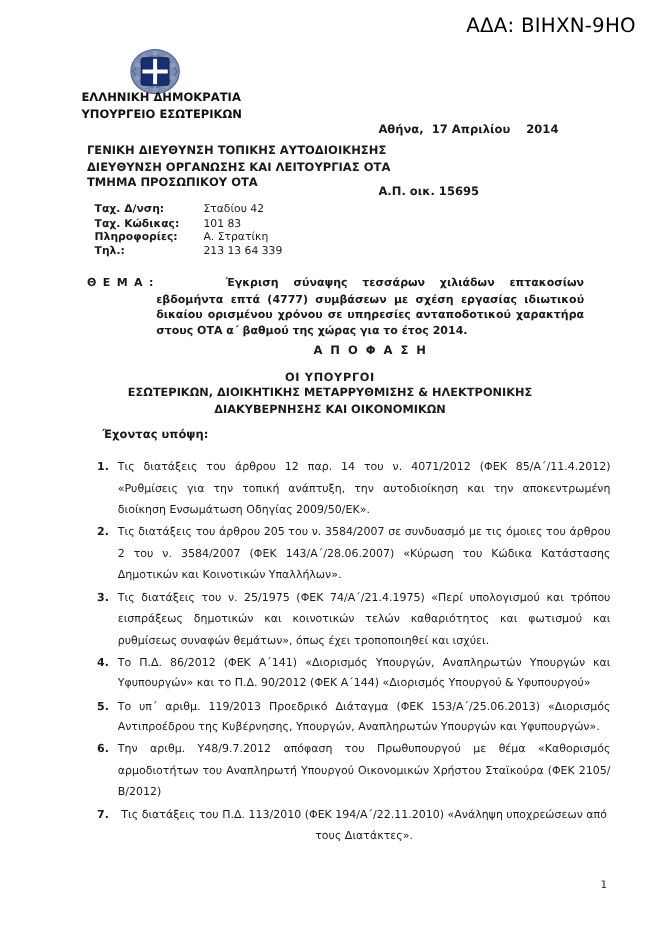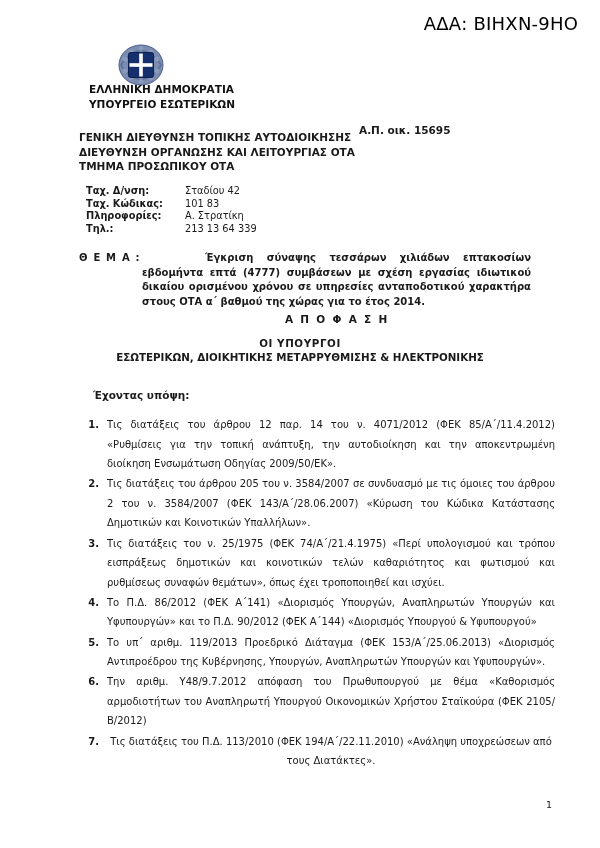--- a/index.html
+++ b/index.html
@@ -42,21 +42,21 @@
     left: 118px;
     width: 46px;
     height: 46px;
   }
   .emblem-wrap svg { display: block; }
 
   
   .hdr {
     position: absolute;
     top: 82px;
-    left: 89px;
+    left: 74px;
     width: 470px;
   }
   .hdr-row {
     display: flex;
     justify-content: flex-start;
     align-items: flex-start;
   }
   .hdr-left {
     width: 260px;
     font-weight: bold;
@@ -229,20 +229,21 @@
     </svg>
   </div>
 
   <div class="hdr">
     <div class="hdr-row">
       <div class="hdr-left">
         <div>ΕΛΛΗΝΙΚΗ ΔΗΜΟΚΡΑΤΙΑ</div>
         <div>ΥΠΟΥΡΓΕΙΟ ΕΣΩΤΕΡΙΚΩΝ</div>
       </div>
       <div class="hdr-right">
+        <div>Αθήνα,  17 Απριλίου    2014</div>
         <div class="ap">Α.Π. οικ. 15695</div>
       </div>
     </div>
   </div>
 
   <div class="dept">
     <div>ΓΕΝΙΚΗ ΔΙΕΥΘΥΝΣΗ ΤΟΠΙΚΗΣ ΑΥΤΟΔΙΟΙΚΗΣΗΣ</div>
     <div>ΔΙΕΥΘΥΝΣΗ ΟΡΓΑΝΩΣΗΣ ΚΑΙ ΛΕΙΤΟΥΡΓΙΑΣ ΟΤΑ</div>
     <div>ΤΜΗΜΑ ΠΡΟΣΩΠΙΚΟΥ ΟΤΑ</div>
   </div>
@@ -273,20 +274,21 @@
   <div class="thema">
     <span class="tlabel">Θ Ε Μ Α :</span>
     <span class="tbody">Έγκριση σύναψης τεσσάρων χιλιάδων επτακοσίων εβδομήντα επτά (4777) συμβάσεων με σχέση εργασίας ιδιωτικού δικαίου ορισμένου χρόνου σε υπηρεσίες ανταποδοτικού χαρακτήρα στους ΟΤΑ α΄ βαθμού της χώρας για το έτος 2014.</span>
   </div>
 
   <div class="apofasi">Α Π Ο Φ Α Σ Η</div>
 
   <div class="ministers">
     <div class="m-top">ΟΙ ΥΠΟΥΡΓΟΙ</div>
     <div>ΕΣΩΤΕΡΙΚΩΝ, ΔΙΟΙΚΗΤΙΚΗΣ ΜΕΤΑΡΡΥΘΜΙΣΗΣ &amp; ΗΛΕΚΤΡΟΝΙΚΗΣ</div>
+    <div>ΔΙΑΚΥΒΕΡΝΗΣΗΣ ΚΑΙ ΟΙΚΟΝΟΜΙΚΩΝ</div>
   </div>
 
   <div class="preamble">Έχοντας υπόψη:</div>
 
   <ol class="items">
     <li>Τις διατάξεις του άρθρου 12 παρ. 14 του ν. 4071/2012 (ΦΕΚ 85/Α΄/11.4.2012) «Ρυθμίσεις για την τοπική ανάπτυξη, την αυτοδιοίκηση και την αποκεντρωμένη διοίκηση Ενσωμάτωση Οδηγίας 2009/50/ΕΚ».</li>
     <li>Τις διατάξεις του άρθρου 205 του ν. 3584/2007 σε συνδυασμό με τις όμοιες του άρθρου 2 του ν. 3584/2007 (ΦΕΚ 143/Α΄/28.06.2007) «Κύρωση του Κώδικα Κατάστασης Δημοτικών και Κοινοτικών Υπαλλήλων».</li>
     <li>Τις διατάξεις του ν. 25/1975 (ΦΕΚ 74/Α΄/21.4.1975) «Περί υπολογισμού και τρόπου εισπράξεως δημοτικών και κοινοτικών τελών καθαριότητος και φωτισμού και ρυθμίσεως συναφών θεμάτων», όπως έχει τροποποιηθεί και ισχύει.</li>
     <li>Το Π.Δ. 86/2012 (ΦΕΚ Α΄141) «Διορισμός Υπουργών, Αναπληρωτών Υπουργών και Υφυπουργών» και το Π.Δ. 90/2012 (ΦΕΚ Α΄144) «Διορισμός Υπουργού &amp; Υφυπουργού»</li>
     <li>Το υπ΄ αριθμ. 119/2013 Προεδρικό Διάταγμα (ΦΕΚ 153/Α΄/25.06.2013) «Διορισμός Αντιπροέδρου της Κυβέρνησης, Υπουργών, Αναπληρωτών Υπουργών και Υφυπουργών».</li>

